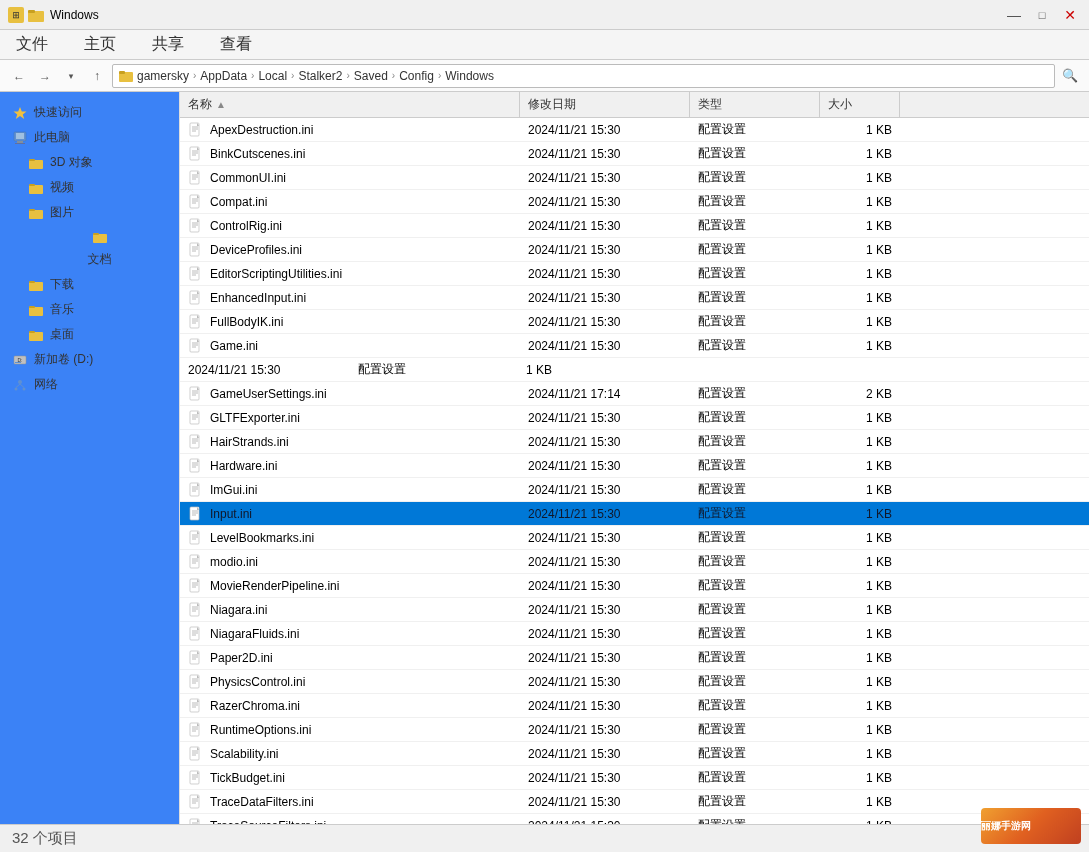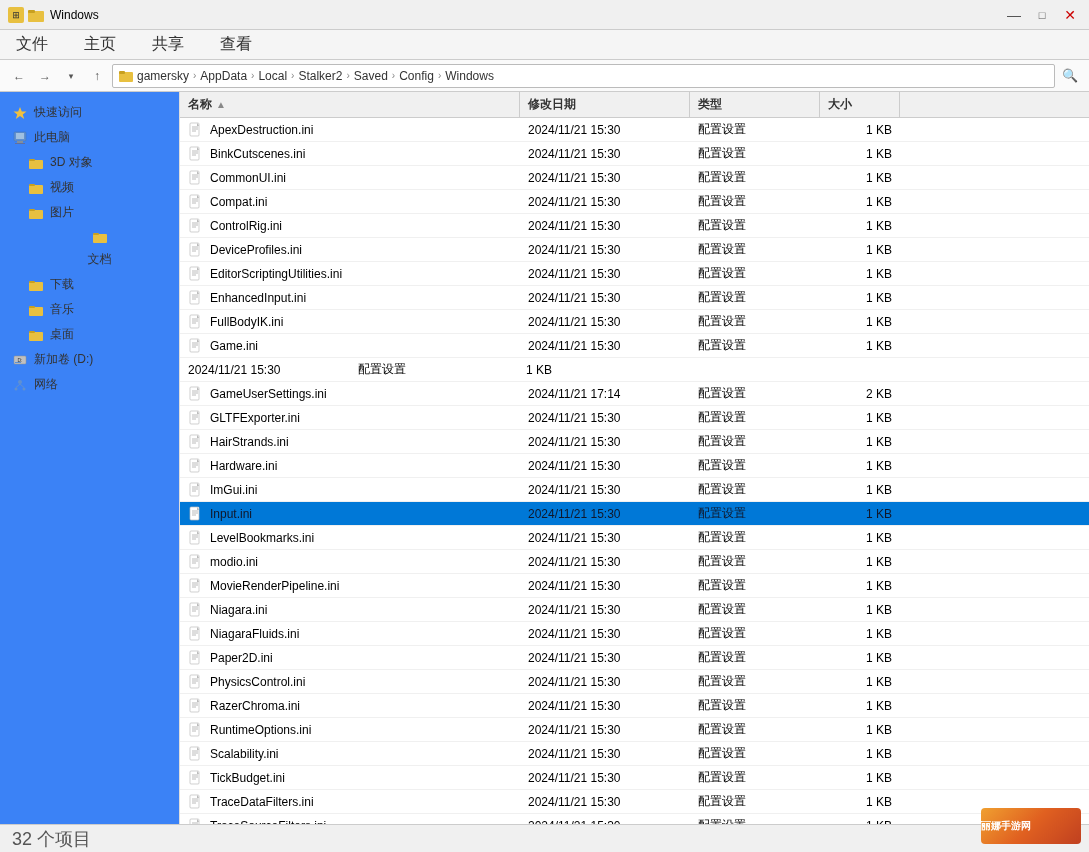--- a/index.html
+++ b/index.html
@@ -111,21 +111,20 @@
       z-index: 10;
     }
     .col-header {
       padding: 4px 8px;
       font-size: 12px;
       color: #333;
       border-right: 1px solid #ccc;
       display: flex;
       align-items: center;
       gap: 4px;
-      font-weight: bold;
     }
     .col-name { width: 340px; }
     .col-date { width: 170px; }
     .col-type { width: 130px; }
     .col-size { width: 80px; }
 
     .file-row {
       display: flex;
       align-items: center;
       border-bottom: 1px solid #f0f0f0;
@@ -145,21 +144,21 @@
     .file-cell.col-size { width: 80px; text-align: right; }
 
     
     .status-bar {
       height: 28px;
       background: #f0f0f0;
       border-top: 1px solid #ccc;
       display: flex;
       align-items: center;
       padding: 0 12px;
-      font-size: 18px;
+      font-size: 15px;
       color: #555;
     }
 
     
     .watermark {
       position: fixed;
       bottom: 8px;
       right: 8px;
       width: 100px;
       height: 36px;

